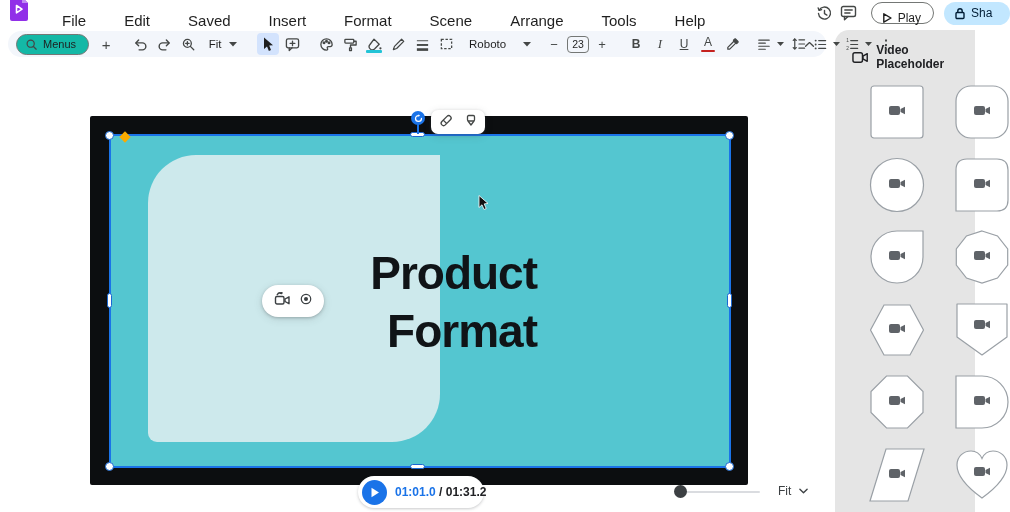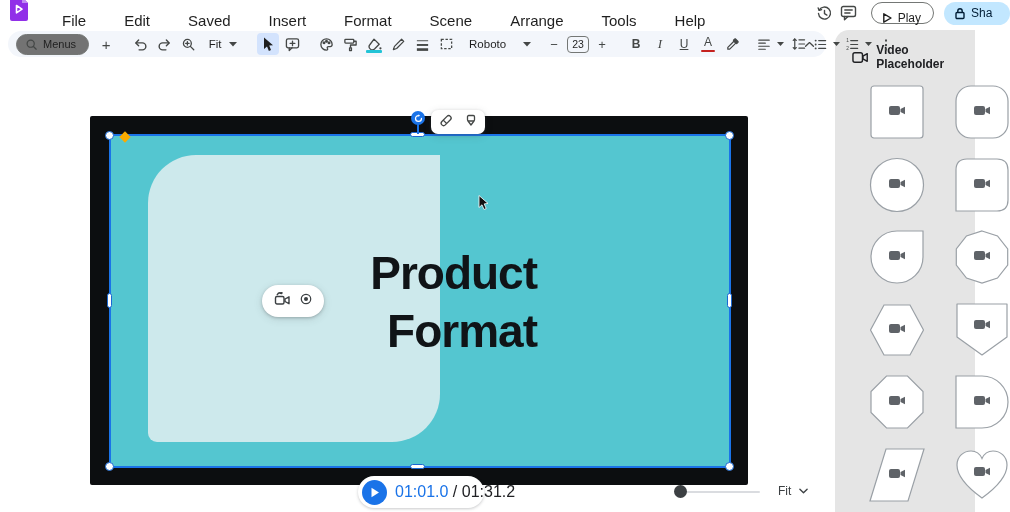--- a/index.html
+++ b/index.html
@@ -19,21 +19,21 @@
   .menu-item { font-size:15px; color:#1f1f1f; cursor:default;padding-left:24px; }
   .topbar-right { position:absolute; right:0; top:0; height:26px; display:flex; align-items:center; }
   .icon-btn { width:24px; height:24px; display:flex; align-items:center; justify-content:center; border-radius:50%; }
   .play-btn { display:flex; align-items:center; gap:5px; border:1px solid #747775; border-radius:12px; height:22px; padding:9px 12px 0 9px; background:#fff; margin:0 4px 0 10px; }
   .play-btn span { font-size:12px; color:#1f1f1f; font-weight:500; }
   .share-btn { display:flex; align-items:center; gap:5px; background:#c2e7ff; border-radius:12px; height:23px; padding:0 14px 0 10px; margin-left:6px; width:66px; }
   .share-btn span { font-size:12px; color:#001d35; font-weight:500; }
 
   
   .toolbar { position:absolute; left:8px; top:31px; width:818px; height:26px; background:#f3f6fb; border-radius:13px; display:flex; align-items:center; padding:0 8px; gap:2px; z-index:25; }
-  .menus-pill { display:flex; align-items:center; gap:5px; background:#737373; border:1px solid #747775; border-radius:12px; height:21px; padding:0 12px 0 8px; margin-right:4px; }
+  .menus-pill { display:flex; align-items:center; gap:5px; background:#14b8a6; border:1px solid #747775; border-radius:12px; height:21px; padding:0 12px 0 8px; margin-right:4px; }
   .menus-pill span { font-size:11px; color:#1f1f1f; }
   .tbi { min-width:22px; height:22px; display:flex; align-items:center; justify-content:center; border-radius:4px; color:#444746; position:relative; }
   .tbi.active { background:#d3e3fd; }
   .tb-sep { width:1px; height:17px; background:#c4c7c5; margin:0 4px; }
   .tb-text { font-size:11.5px; color:#1f1f1f; }
   .glyph { font-size:13px; color:#444746; line-height:1; }
   .chev { display:flex; align-items:center; margin-left:2px; }
   .fontsize-box { width:22px; height:17px; border:1px solid #747775; border-radius:4px; display:flex; align-items:center; justify-content:center; font-size:10.5px; color:#1f1f1f; }
   .b-l { font-weight:bold; font-size:12px; color:#444746; }
   .i-l { font-style:italic; font-family:"Liberation Serif",serif; font-size:13px; color:#444746; }
@@ -64,21 +64,21 @@
   .rot-handle { position:absolute; left:411px; top:67px; width:14px; height:14px; background:#1a73e8; border-radius:50%; display:flex; align-items:center; justify-content:center; z-index:12; }
   .diamond { position:absolute; left:121px; top:89px; width:8px; height:8px; background:#f9ab00; transform:rotate(45deg); z-index:12; }
   .drag-handle { position:absolute; left:404px; top:447px; width:30px; height:4px; background:#80868b; border-radius:2px; }
   .cursor { position:absolute; left:478px; top:151px; z-index:15; }
 
   
   .timing-pill { position:absolute; left:28px; top:481px; height:23px; background:#fff; border-radius:12px; display:flex; align-items:center; gap:6px; padding:0 10px; box-shadow:0 1px 2px rgba(60,64,67,.25); z-index:22; }
   .timing-pill span { font-size:11px; color:#3c4043; font-weight:500; }
   .time-pill { position:absolute; left:358px; top:476px; width:126px; height:32px; background:#fff; border-radius:16px; display:flex; align-items:center; gap:8px; padding:0 4px; box-shadow:0 1px 3px rgba(60,64,67,.28); z-index:22; }
   .play-circle { width:25px; height:25px; background:#1a73e8; border-radius:50%; display:flex; align-items:center; justify-content:center; flex:none; }
-  .time-text { font-size:16px; font-weight:normal; white-space:nowrap; }
+  .time-text { font-size:12px; font-weight:bold; white-space:nowrap; }
   .time-cur { color:#1a73e8; }
   .time-rest { color:#202124; }
   .zoom-track { position:absolute; left:676px; top:490.5px; width:84px; height:2px; background:#dadce0; border-radius:1px; z-index:22; }
   .zoom-thumb { position:absolute; left:674px; top:485px; width:13px; height:13px; background:#3c4043; border-radius:50%; z-index:23; }
   .fit-ctl { position:absolute; left:778px; top:484px; display:flex; align-items:center; gap:8px; z-index:22; }
   .fit-ctl span { font-size:12px; color:#3c4043; }
 </style>
 </head>
 <body>
 

